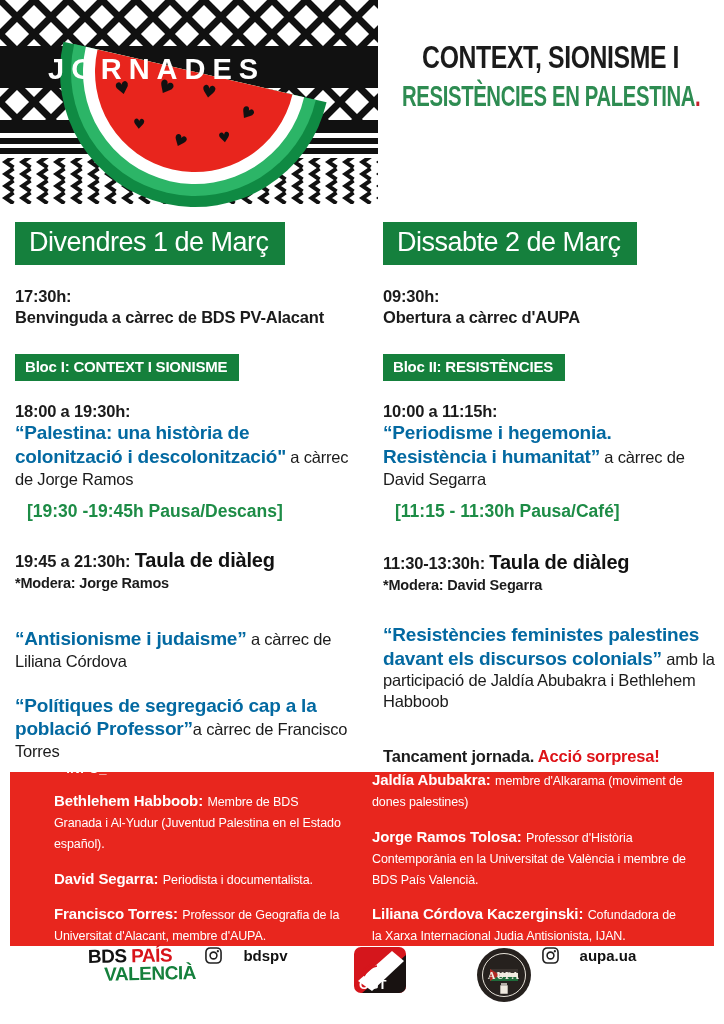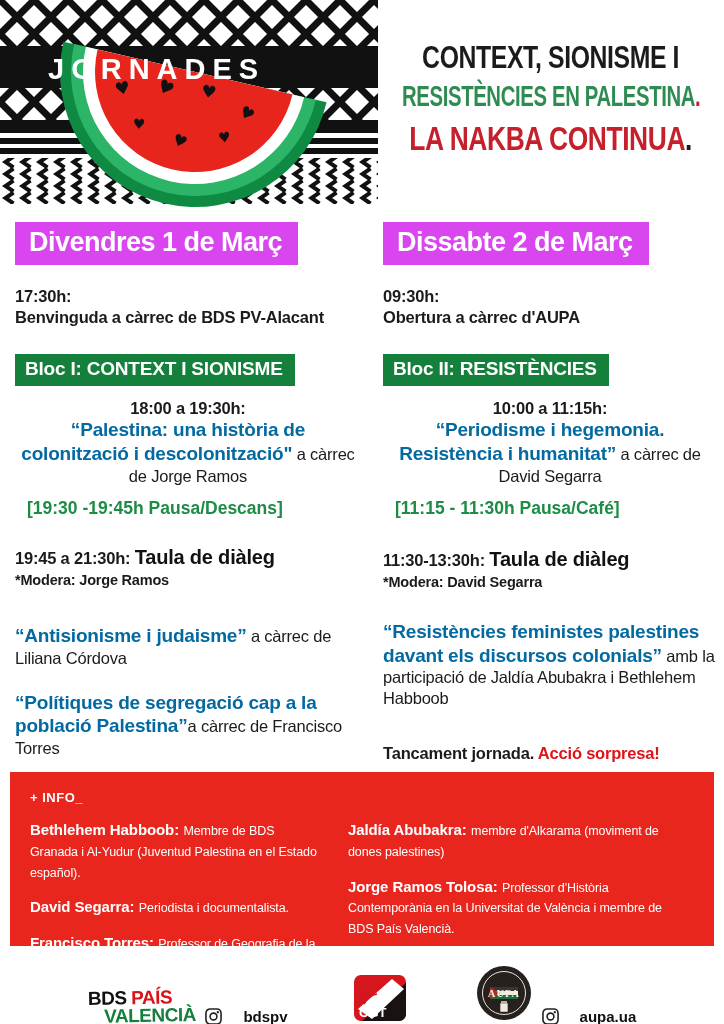--- a/index.html
+++ b/index.html
@@ -17,49 +17,49 @@
   .tl2 .tl-inner{font-size:29px;color:#2e8c52;transform:scaleX(.70);}
   .tl3 .tl-inner{font-size:33px;color:#c5202b;transform:scaleX(.80);}
   .p-red{color:#c5202b;} .p-black{color:#1b1b1b;}
   .loc{margin-top:10px;display:flex;align-items:center;justify-content:center;gap:5px;}
   .loc span{font-size:17px;font-weight:700;color:#1b1b1b;letter-spacing:-.3px;}
   
   .col{position:absolute;top:222px;}
   .col-left{left:15px;width:346px;}
   .col-right{left:383px;width:334px;}
   .day-banner{
-    display:inline-block;background:#d946ef;color:#ffffff;
-    font-size:27px;font-weight:700;letter-spacing:-.5px;padding:5px 16px 7px 14px;
+    display:inline-block;background:#15803d;color:#ffffff;
+    font-size:27px;font-weight:400;letter-spacing:-.5px;padding:5px 16px 7px 14px;
   }
   .bloc-banner{
     display:inline-block;background:#15803c;color:#ffffff;
-    font-size:19px;font-weight:700;letter-spacing:-.2px;padding:4px 12px 6px 10px;margin-top:26px;
+    font-size:15px;font-weight:700;letter-spacing:-.2px;padding:4px 12px 6px 10px;margin-top:26px;
   }
   .sched{margin:0;line-height:1.24;letter-spacing:-.2px;}
-  .mt1{margin-top:21px;} .mt2{margin-top:12px;text-align:center;} .mt3{margin-top:26px;}
+  .mt1{margin-top:21px;} .mt2{margin-top:20px;} .mt3{margin-top:26px;}
   .mt4{margin-top:28px;} .mt5{margin-top:34px;} .mt6{margin-top:22px;}
   .t{font-size:16.5px;font-weight:700;color:#1b1b1b;}
   .b{font-size:19px;font-weight:700;color:#0369a1;}
   .b2{font-size:20px;font-weight:700;color:#111;}
   .r{font-size:16.5px;font-weight:500;color:#1b1b1b;}
   .mod{font-size:14.5px;font-weight:700;color:#1b1b1b;}
   .pausa{font-size:17.5px;font-weight:700;color:#1d8c46;margin:12px;}
   .red-b{font-size:16.5px;font-weight:700;color:#de1217;}
   
   .footer{
     position:absolute;left:10px;top:772px;width:704px;height:174px;background:#e8261e;
-    color:#ffffff;box-sizing:border-box;padding:18px 28px 0 20px;display:flex;gap:26px;
+    color:#ffffff;box-sizing:border-box;padding:18px 28px 0 44px;display:flex;gap:26px;align-items:flex-end;
   }
   .fcol{width:292px;} .fcol-r{flex:1;padding-top:30px;}
   .info-label{font-size:13px;font-weight:700;letter-spacing:.5px;}
   .bio{margin-top:15px;line-height:1.3;letter-spacing:-.1px;}
   .bname{font-size:15px;font-weight:700;}
   .bdesc{font-size:12.5px;font-weight:500;}
   
-  .logos{position:absolute;left:0;top:947px;width:724px;height:78px;display:flex;align-items:flex-end;justify-content:center;}
+  .logos{position:absolute;left:0;top:947px;width:724px;height:78px;display:flex;align-items:flex-start;justify-content:center;}
   .bds-logo{line-height:.95;letter-spacing:-.5px;transform:rotate(-1deg);}
   .bds-l1{font-size:19px;font-weight:700;}
   .bds-black{color:#111;} .bds-red{color:#d8141a;}
   .bds-l2{font-size:19px;font-weight:700;color:#15803c;margin-left:16px;}
   .insta{display:flex;align-items:center;gap:21px;font-size:15px;font-weight:600;color:#111;}
   .insta1{margin-left:10px;margin-right:66px;}
   .cgt-wrap{margin-right:70px;} .aupa-wrap{margin-right:10px;}
 </style>
 </head>
 <body>
@@ -101,23 +101,20 @@
     </svg>
   </div>
 
   <div class="title-block">
     <div class="tl tl1">
       <span class="tl-inner"><span>CONTEXT, SIONISME I</span></span>
     </div>
     <div class="tl tl2">
       <span class="tl-inner"><span>RESISTÈNCIES EN PALESTINA</span><span class="p-red">.</span></span>
     </div>
-    <div class="tl tl3">
-      <span class="tl-inner"><span>LA NAKBA CONTINUA</span><span class="p-black">.</span></span>
-    </div>
   </div>
 
   <div class="col col-left">
     <div class="day-banner">Divendres 1 de Març</div>
     <p class="sched mt1">
       <span class="t">17:30h:</span><br>
       <span class="t">Benvinguda a càrrec de BDS PV-Alacant</span>
     </p>
     <div class="bloc-banner">Bloc I: CONTEXT I SIONISME</div>
     <p class="sched mt2">
@@ -126,21 +123,21 @@
     </p>
     <p class="pausa mt3">[19:30 -19:45h Pausa/Descans]</p>
     <p class="sched mt3">
       <span class="t">19:45 a 21:30h: </span><span class="b2">Taula de diàleg</span><br>
       <span class="mod">*Modera: Jorge Ramos</span>
     </p>
     <p class="sched mt5">
       <span class="b">“Antisionisme i judaisme”</span><span class="r"> a càrrec de Liliana Córdova</span>
     </p>
     <p class="sched mt6">
-      <span class="b">“Polítiques de segregació cap a la població Palestina”</span><span class="r">a càrrec de Francisco Torres</span>
+      <span class="b">“Polítiques de segregació cap a la població Professor”</span><span class="r">a càrrec de Francisco Torres</span>
     </p>
   </div>
 
   <div class="col col-right">
     <div class="day-banner">Dissabte 2 de Març</div>
     <p class="sched mt1">
       <span class="t">09:30h:</span><br>
       <span class="t">Obertura a càrrec d'AUPA</span>
     </p>
     <div class="bloc-banner">Bloc II: RESISTÈNCIES</div>

